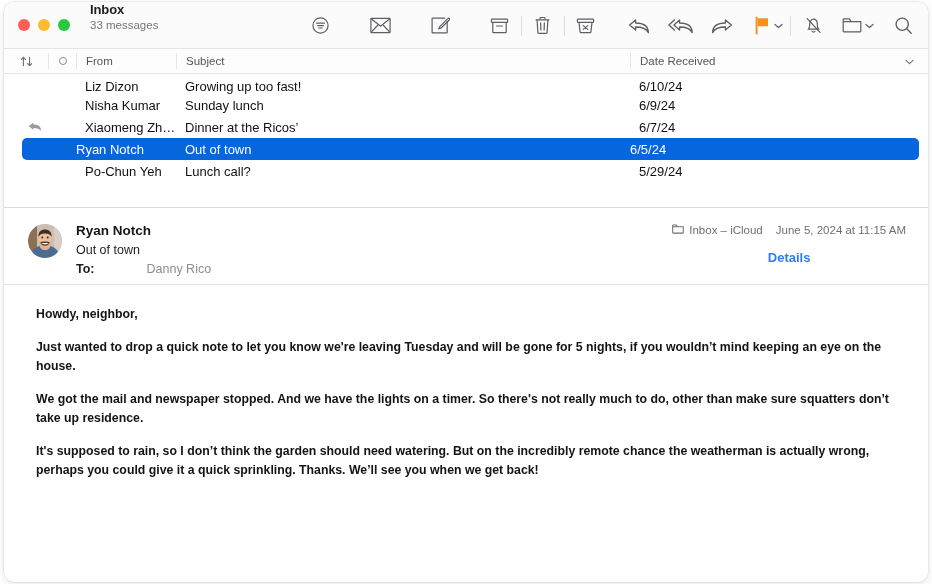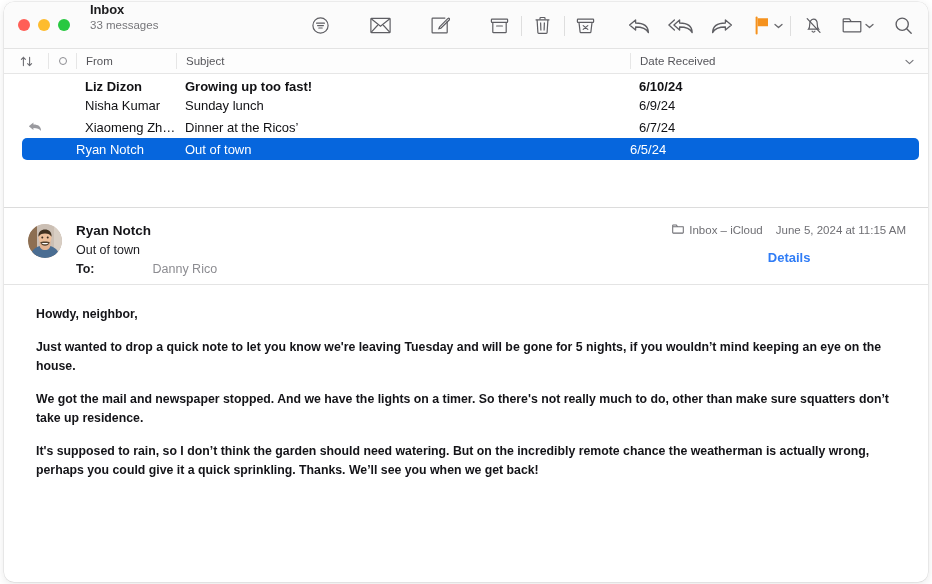--- a/index.html
+++ b/index.html
@@ -158,21 +158,21 @@
   }
 
   .row {
     height: 22px;
     display: flex;
     align-items: center;
     font-size: 13px;
     color: #111114;
     position: relative;
   }
-  .row.clip-top { height: 20px; align-items: flex-end; font-weight: bold; }
+  .row.clip-top { height: 20px; align-items: flex-end; }
   .row .c-sort { width: 44px; display: flex; align-items: center; justify-content: flex-end; padding-right: 6px; }
   .row .c-unread { width: 28px; }
   .row .c-from { width: 100px; padding-left: 9px; white-space: nowrap; overflow: hidden; }
   .row .c-subject { flex: 1 1 auto; padding-left: 9px; white-space: nowrap; overflow: hidden; }
   .row .c-date { width: 298px; padding-left: 9px; white-space: nowrap; }
 
   .row.selected {
     background: #0666dd;
     color: #ffffff;
     border-radius: 5px;
@@ -220,21 +220,21 @@
     font-size: 12.5px;
     color: #1d1d21;
     margin-top: 2px;
   }
   .msg-to {
     font-size: 12.5px;
     margin-top: 2px;
     color: #8c8c91;
   }
   .msg-to b { color: #1d1d21; font-weight: bold; }
-  .msg-to span { margin-left: 18px; padding-left: 40px; }
+  .msg-to span { margin-left: 12px; padding-left: 40px; }
 
   .msg-meta {
     position: absolute;
     right: 22px;
     top: 16px;
     text-align: center;
   }
   .meta-line1 {
     display: flex;
     align-items: center;
@@ -461,20 +461,27 @@
     </div>
 
     <div class="row selected">
       <div class="c-sort"></div>
       <div class="c-unread"></div>
       <div class="c-from">Ryan Notch</div>
       <div class="c-subject">Out of town</div>
       <div class="c-date">6/5/24</div>
     </div>
 
+    <div class="row">
+      <div class="c-sort"></div>
+      <div class="c-unread"></div>
+      <div class="c-from">Po-Chun Yeh</div>
+      <div class="c-subject">Lunch call?</div>
+      <div class="c-date">5/29/24</div>
+    </div>
 
     <div class="partial-row">
       
     </div>
 
   </div>
 
   <div class="msg-header">
 
     <div class="avatar">

